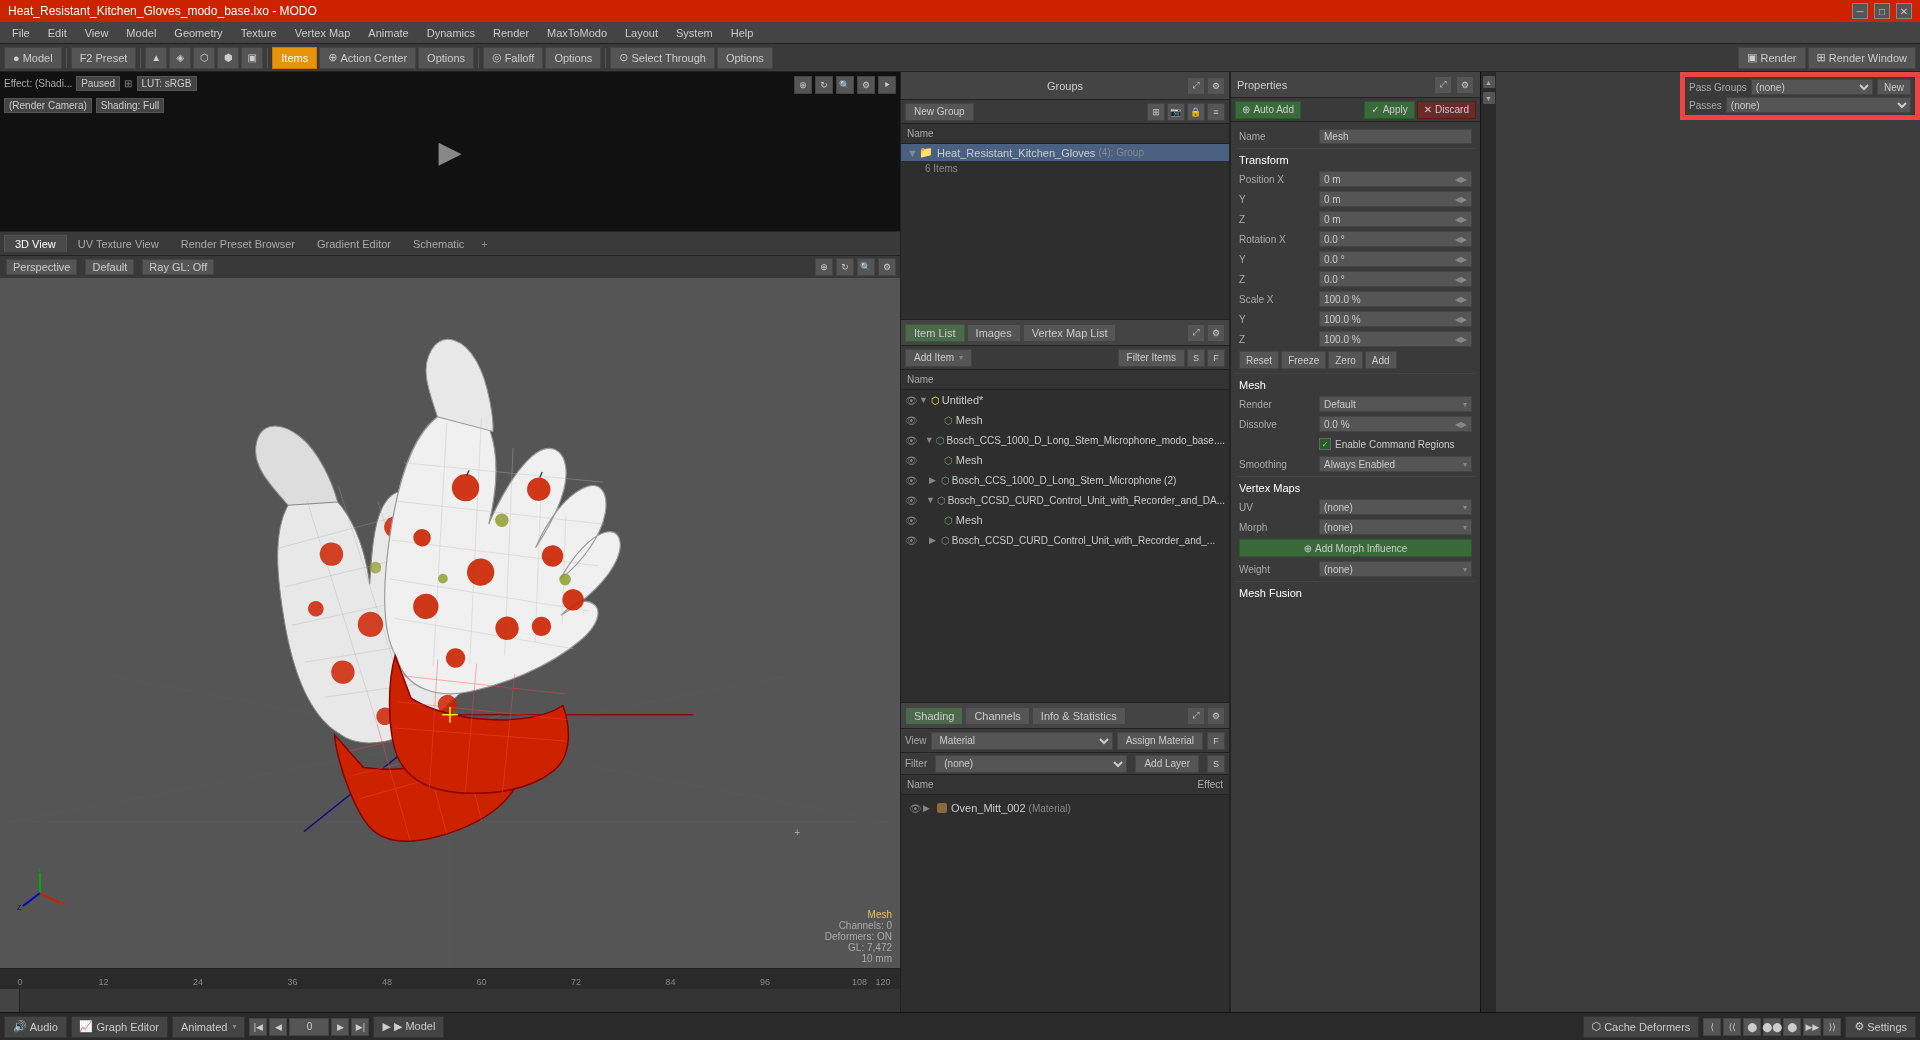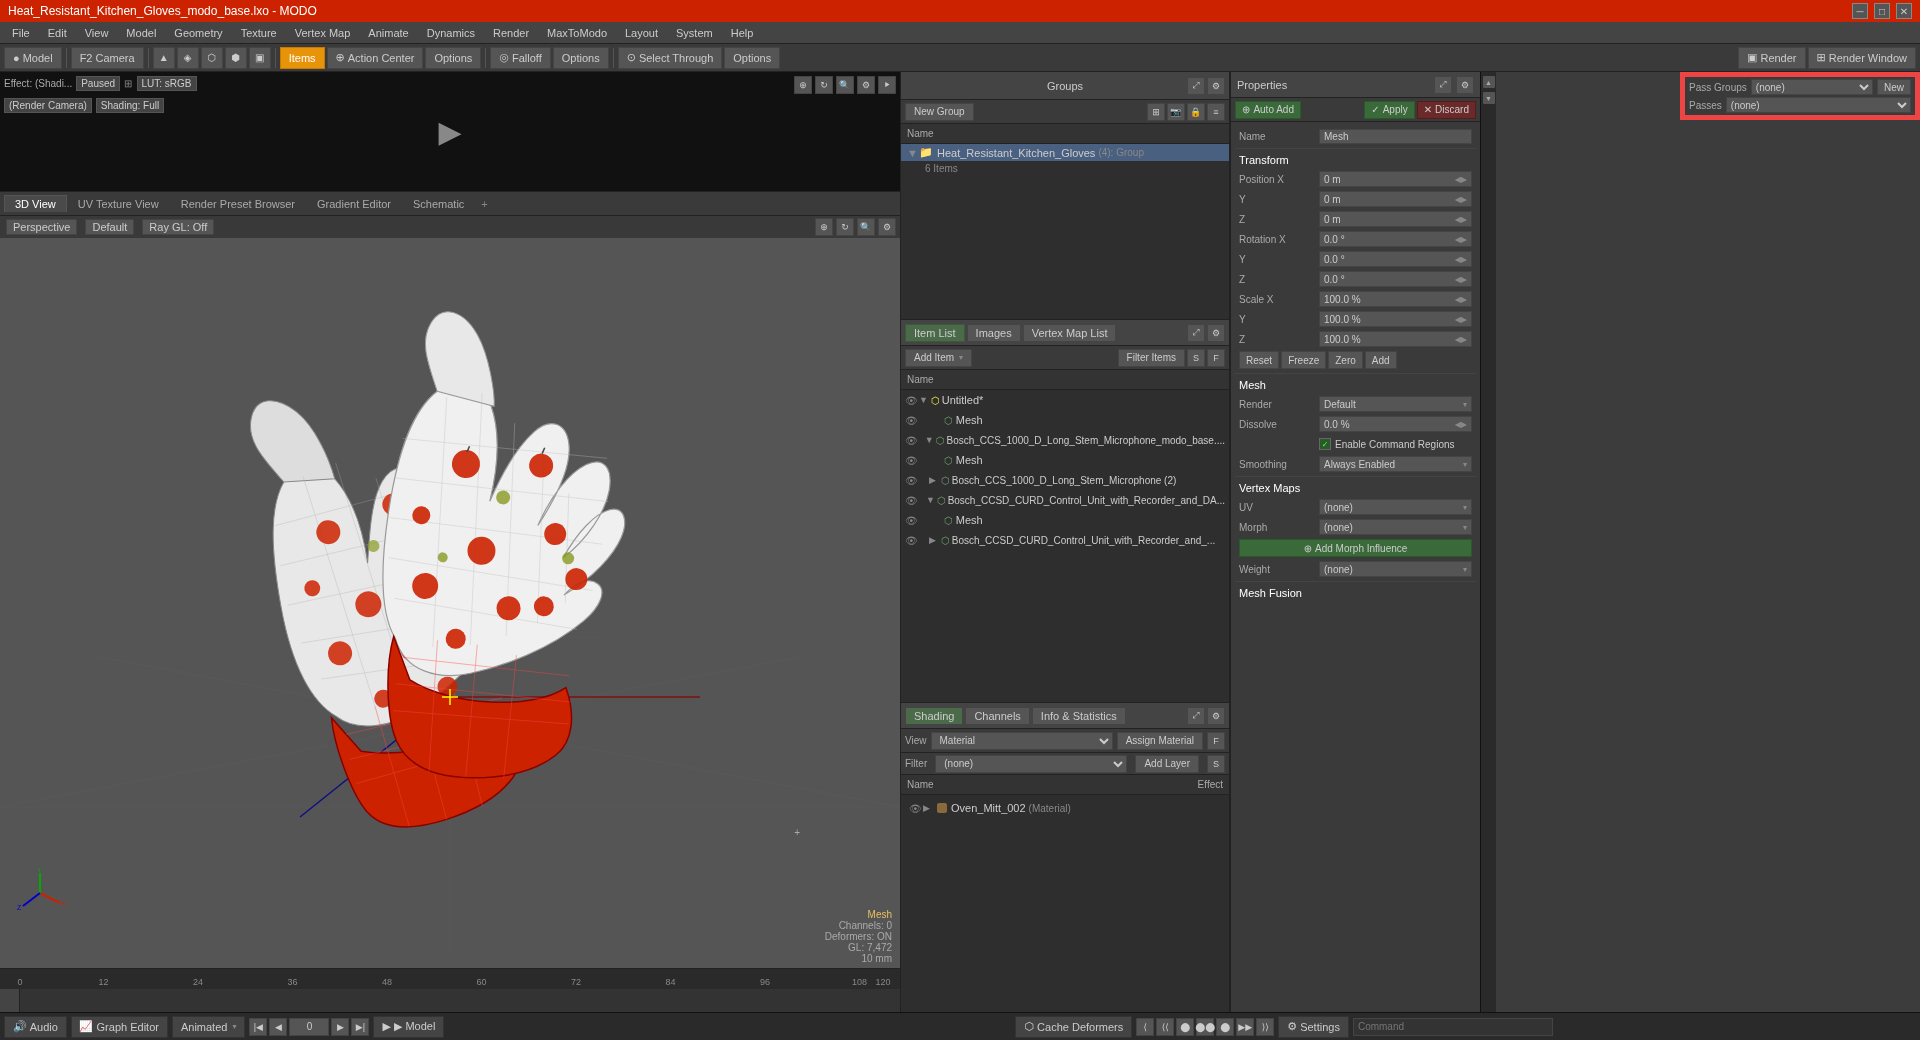--- a/index.html
+++ b/index.html
@@ -107,21 +107,21 @@
     
     #left-panel {
       width: 900px;
       display: flex;
       flex-direction: column;
       background: #3c3c3c;
     }
 
     
     #preview-area {
-      height: 120px;
+      height: 160px;
       background: #111;
       display: flex;
       align-items: center;
       justify-content: center;
       position: relative;
       border-bottom: 1px solid #222;
     }
     #preview-controls-bar {
       position: absolute;
       top: 4px;
@@ -678,21 +678,21 @@
   <span class="menu-item">Help</span>
 </div>
 
 <div id="toolbar">
   <div class="toolbar-btn">
     <span>●</span>
     <span>Model</span>
   </div>
   <div class="toolbar-sep"></div>
   <div class="toolbar-btn">
-    <span>F2   Camera</span>
+    <span>F2   Preset</span>
   </div>
   <div class="toolbar-sep"></div>
   <div class="toolbar-icon-btn">▲</div>
   <div class="toolbar-icon-btn">◈</div>
   <div class="toolbar-icon-btn">⬡</div>
   <div class="toolbar-icon-btn">⬢</div>
   <div class="toolbar-icon-btn">▣</div>
   <div class="toolbar-sep"></div>
   <div class="toolbar-btn active">
     <span>Items</span>
@@ -1331,16 +1331,13 @@
     <div class="small-icon-btn">⬤</div>
     <div class="small-icon-btn">⬤⬤</div>
     <div class="small-icon-btn">⬤</div>
     <div class="small-icon-btn">▶▶</div>
     <div class="small-icon-btn">⟩⟩</div>
   </div>
   <div class="bottom-btn">
     <span>⚙</span>
     <span>Settings</span>
   </div>
-  <div style="flex:1;">
-    <input type="text" style="width: 200px; height: 18px; background: rgb(51, 51, 51); border: 1px solid rgb(68, 68, 68); color: rgb(204, 204, 204); font-size: 10px; padding: 0px 4px;" placeholder="Command">
-  </div>
 </div>
 
 </body></html>

